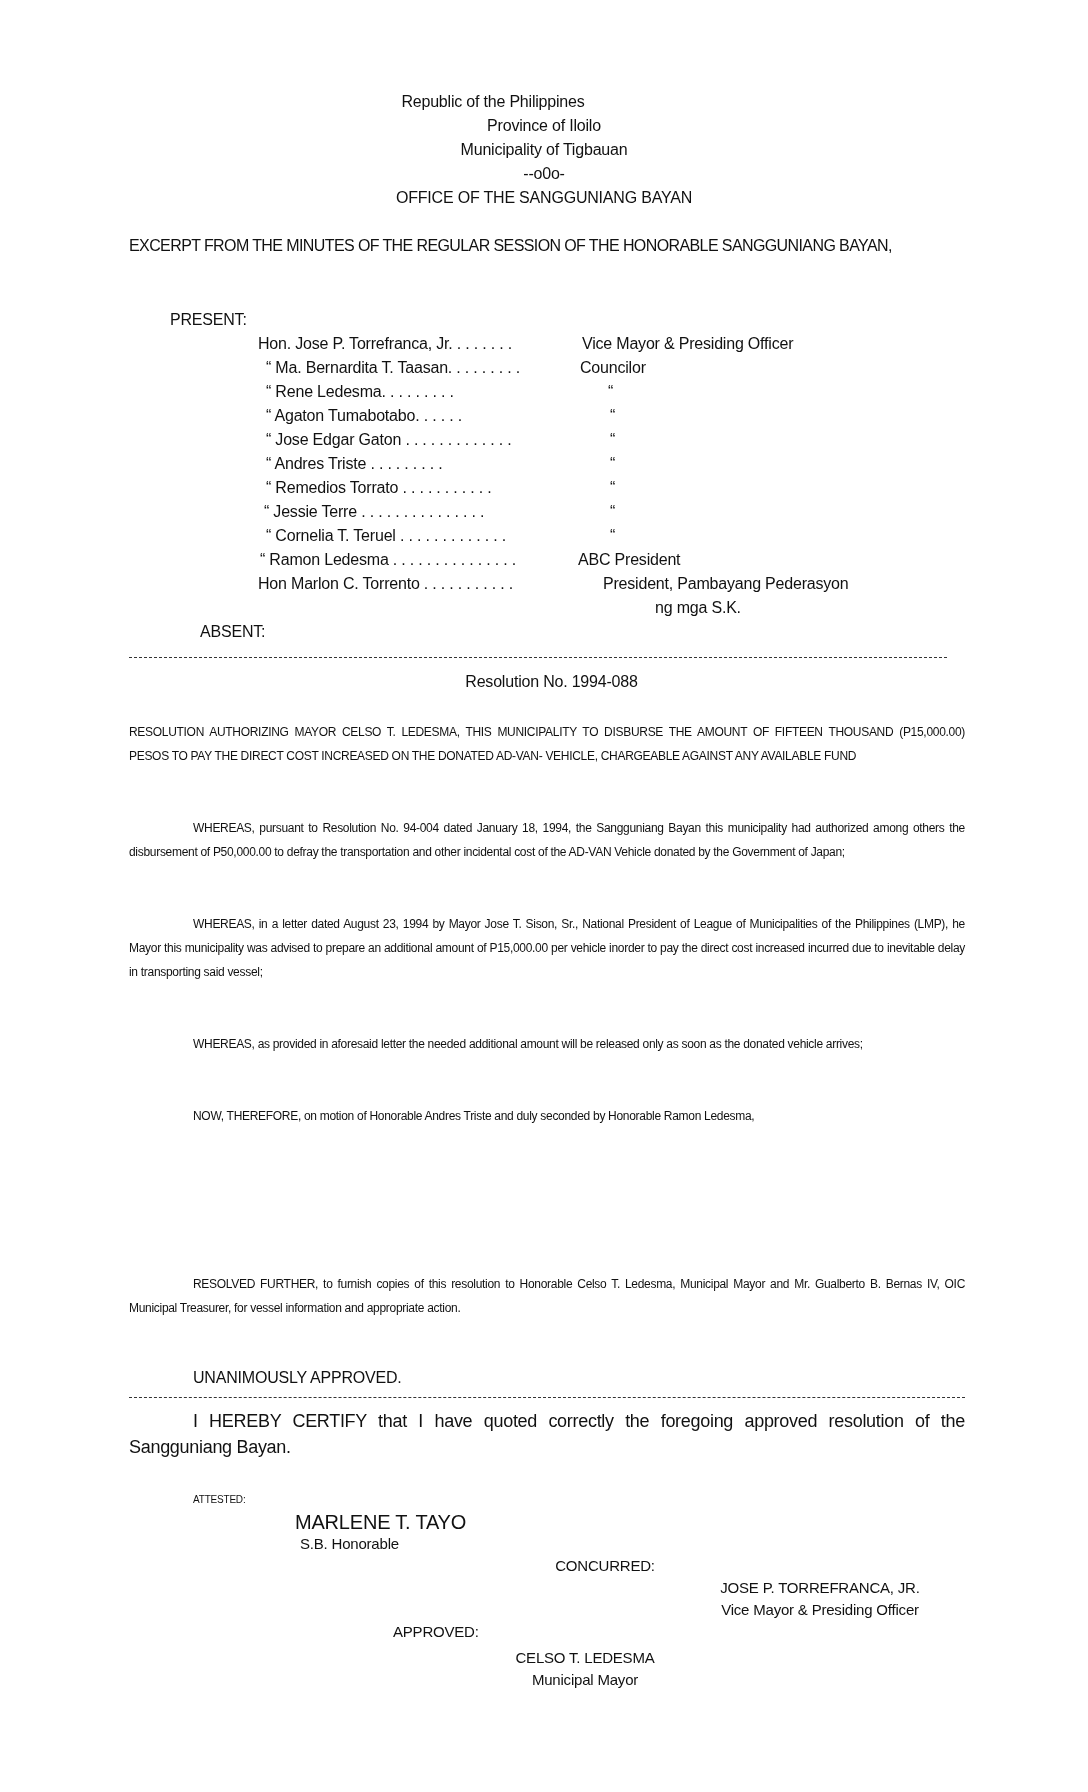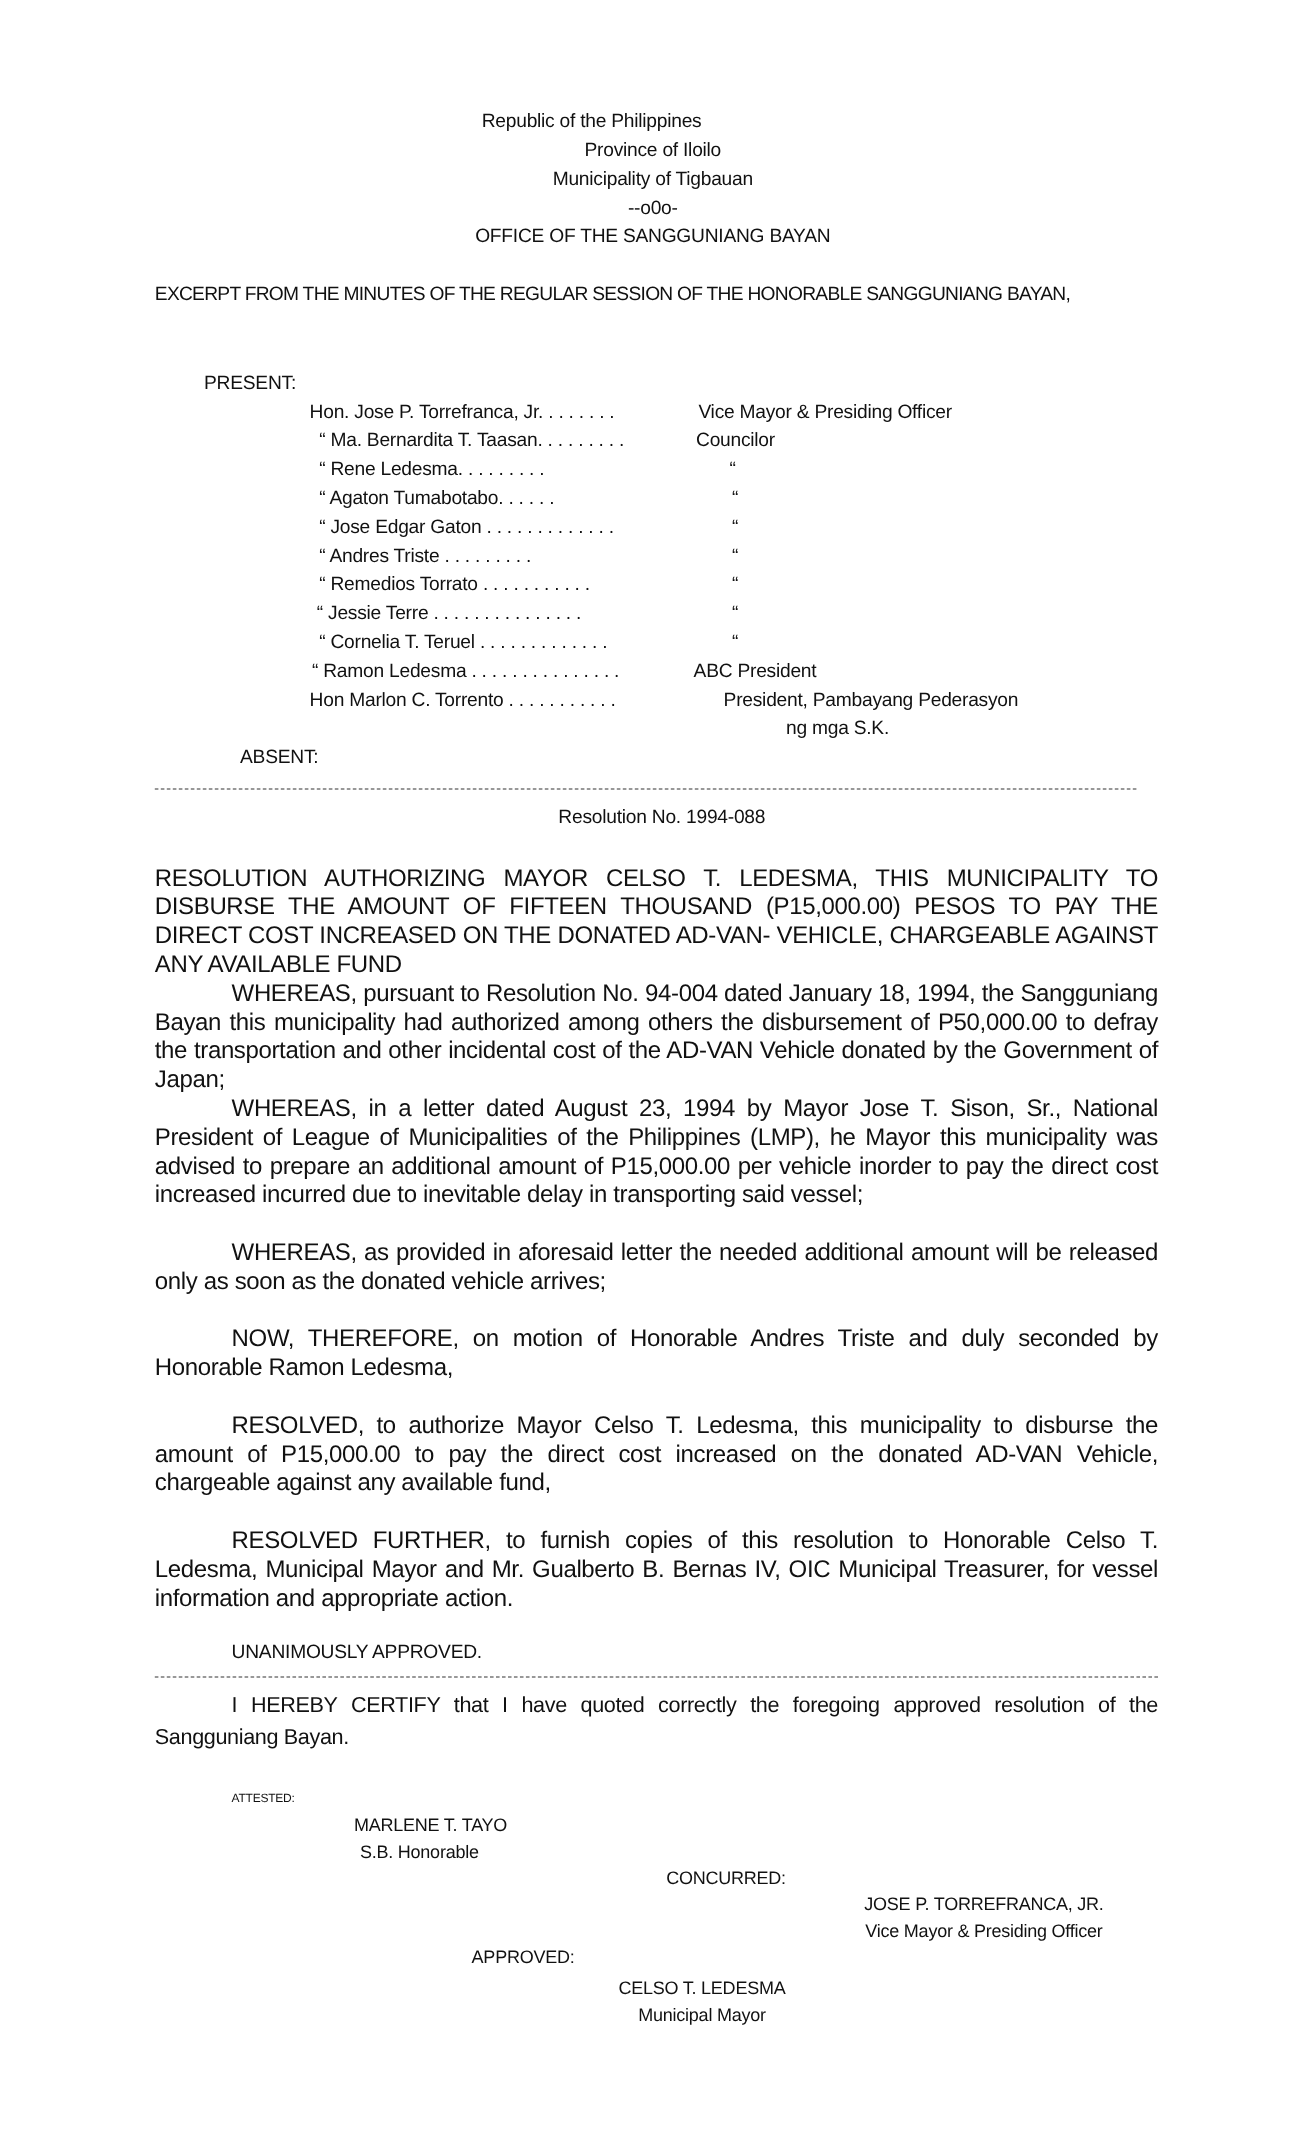--- a/index.html
+++ b/index.html
@@ -2,21 +2,21 @@
 <html><head>
 <meta charset="utf-8">
 <style>
   html, body { margin: 0; padding: 0; background: #ffffff; }
   body { width: 1088px; height: 1792px; position: relative; overflow: hidden;
          font-family: "Liberation Sans Narrow", "Liberation Sans", sans-serif; color: #111; }
   .page { position: absolute; left: 0; top: 0; width: 1088px; height: 1792px; }
   .t { position: absolute; white-space: nowrap; font-size: 16px; line-height: 20px;
        font-family: "Liberation Sans", sans-serif; letter-spacing: -0.2px; }
   .center { text-align: center; }
-  .para { position: absolute; left: 129px; width: 836px; font-size: 20px; line-height: 24px;
+  .para { position: absolute; left: 129px; width: 836px; font-size: 12px; line-height: 24px;
           text-align: justify; font-family: "Liberation Sans", sans-serif; letter-spacing: -0.3px; }
   .para .indent { display: inline-block; width: 64px; }
   .dash { position: absolute; height: 0; border-top: 1.5px dashed #333; }
   .cert { font-size: 18px; line-height: 26px; }
 </style>
 </head>
 <body>
 
 <div class="page">
 
@@ -69,31 +69,30 @@
   <div class="dash" style="left:129px;width:818px;top:657px;"></div>
 
   <div class="t center" style="left:0;width:1031px;top:672px;padding-left:36px;">Resolution No. 1994-088</div>
 
   <div class="para" style="top:720px;">RESOLUTION   AUTHORIZING MAYOR CELSO T. LEDESMA, THIS MUNICIPALITY TO DISBURSE THE AMOUNT OF FIFTEEN THOUSAND (P15,000.00) PESOS TO PAY THE DIRECT COST INCREASED ON THE DONATED AD-VAN- VEHICLE, CHARGEABLE AGAINST ANY AVAILABLE FUND</div>
 
   <div class="para" style="top:816px;"><span class="indent"></span><span>WHEREAS,  pursuant to Resolution No. 94-004 dated January 18, 1994, the Sangguniang Bayan this municipality had authorized among others the disbursement of P50,000.00 to defray the transportation and other incidental cost of the AD-VAN Vehicle donated  by the Government of Japan;</span></div>
   <div class="para" style="top:912px;"><span class="indent"></span><span>WHEREAS, in a letter dated August 23, 1994 by Mayor Jose T. Sison, Sr., National President of League of Municipalities of the Philippines (LMP), he Mayor this municipality was advised to prepare an additional amount of P15,000.00 per vehicle inorder to pay the direct cost increased incurred due to inevitable delay in transporting said vessel;</span></div>
   <div class="para" style="top:1032px;"><span class="indent"></span><span>WHEREAS,  as provided in aforesaid letter the needed additional amount will be released only as soon as the donated vehicle arrives;</span></div>
   <div class="para" style="top:1104px;"><span class="indent"></span><span>NOW, THEREFORE, on motion of Honorable Andres Triste and duly seconded by Honorable Ramon Ledesma,</span></div>
-  <div class="para" style="top:1176px;"><span class="indent"></span><span>RESOLVED, to authorize Mayor Celso T. Ledesma, this municipality to disburse the amount of P15,000.00 to pay the direct cost increased on the donated AD-VAN Vehicle, chargeable against  any available fund,</span></div>
   <div class="para" style="top:1272px;"><span class="indent"></span><span>RESOLVED FURTHER, to furnish copies of this resolution to Honorable Celso T. Ledesma, Municipal Mayor and Mr. Gualberto B. Bernas IV, OIC Municipal Treasurer, for vessel information and appropriate action.</span></div>
 
   <div class="t" style="left:193px;top:1368px;">UNANIMOUSLY APPROVED.</div>
 
   <div class="dash" style="left:129px;width:836px;top:1397px;"></div>
 
   <div class="para cert" style="top:1408px;"><span class="indent"></span><span>I HEREBY CERTIFY that I have quoted correctly the foregoing approved resolution of the Sangguniang Bayan.</span></div>
 
   <div class="t" style="left:193px;top:1490px;font-size:10px;">ATTESTED:</div>
-  <div class="t" style="left:295px;top:1512px;font-size:15px;">MARLENE T. TAYO</div>
+  <div class="t" style="left:295px;top:1512px;font-size:20px;">MARLENE T. TAYO</div>
   <div class="t" style="left:300px;top:1534px;font-size:15px;">S.B.  Honorable</div>
 
   <div class="t" style="left:445px;top:1556px;width:320px;text-align:center;font-size:15px;">CONCURRED:</div>
   <div class="t" style="left:700px;top:1578px;width:240px;text-align:center;font-size:15px;">JOSE P. TORREFRANCA, JR.</div>
   <div class="t" style="left:700px;top:1600px;width:240px;text-align:center;font-size:15px;">Vice Mayor &amp; Presiding Officer</div>
 
   <div class="t" style="left:393px;top:1622px;font-size:15px;">APPROVED:</div>
   <div class="t" style="left:480px;top:1648px;width:210px;text-align:center;font-size:15px;">CELSO T. LEDESMA</div>
   <div class="t" style="left:480px;top:1670px;width:210px;text-align:center;font-size:15px;">Municipal Mayor</div>
 </div>

